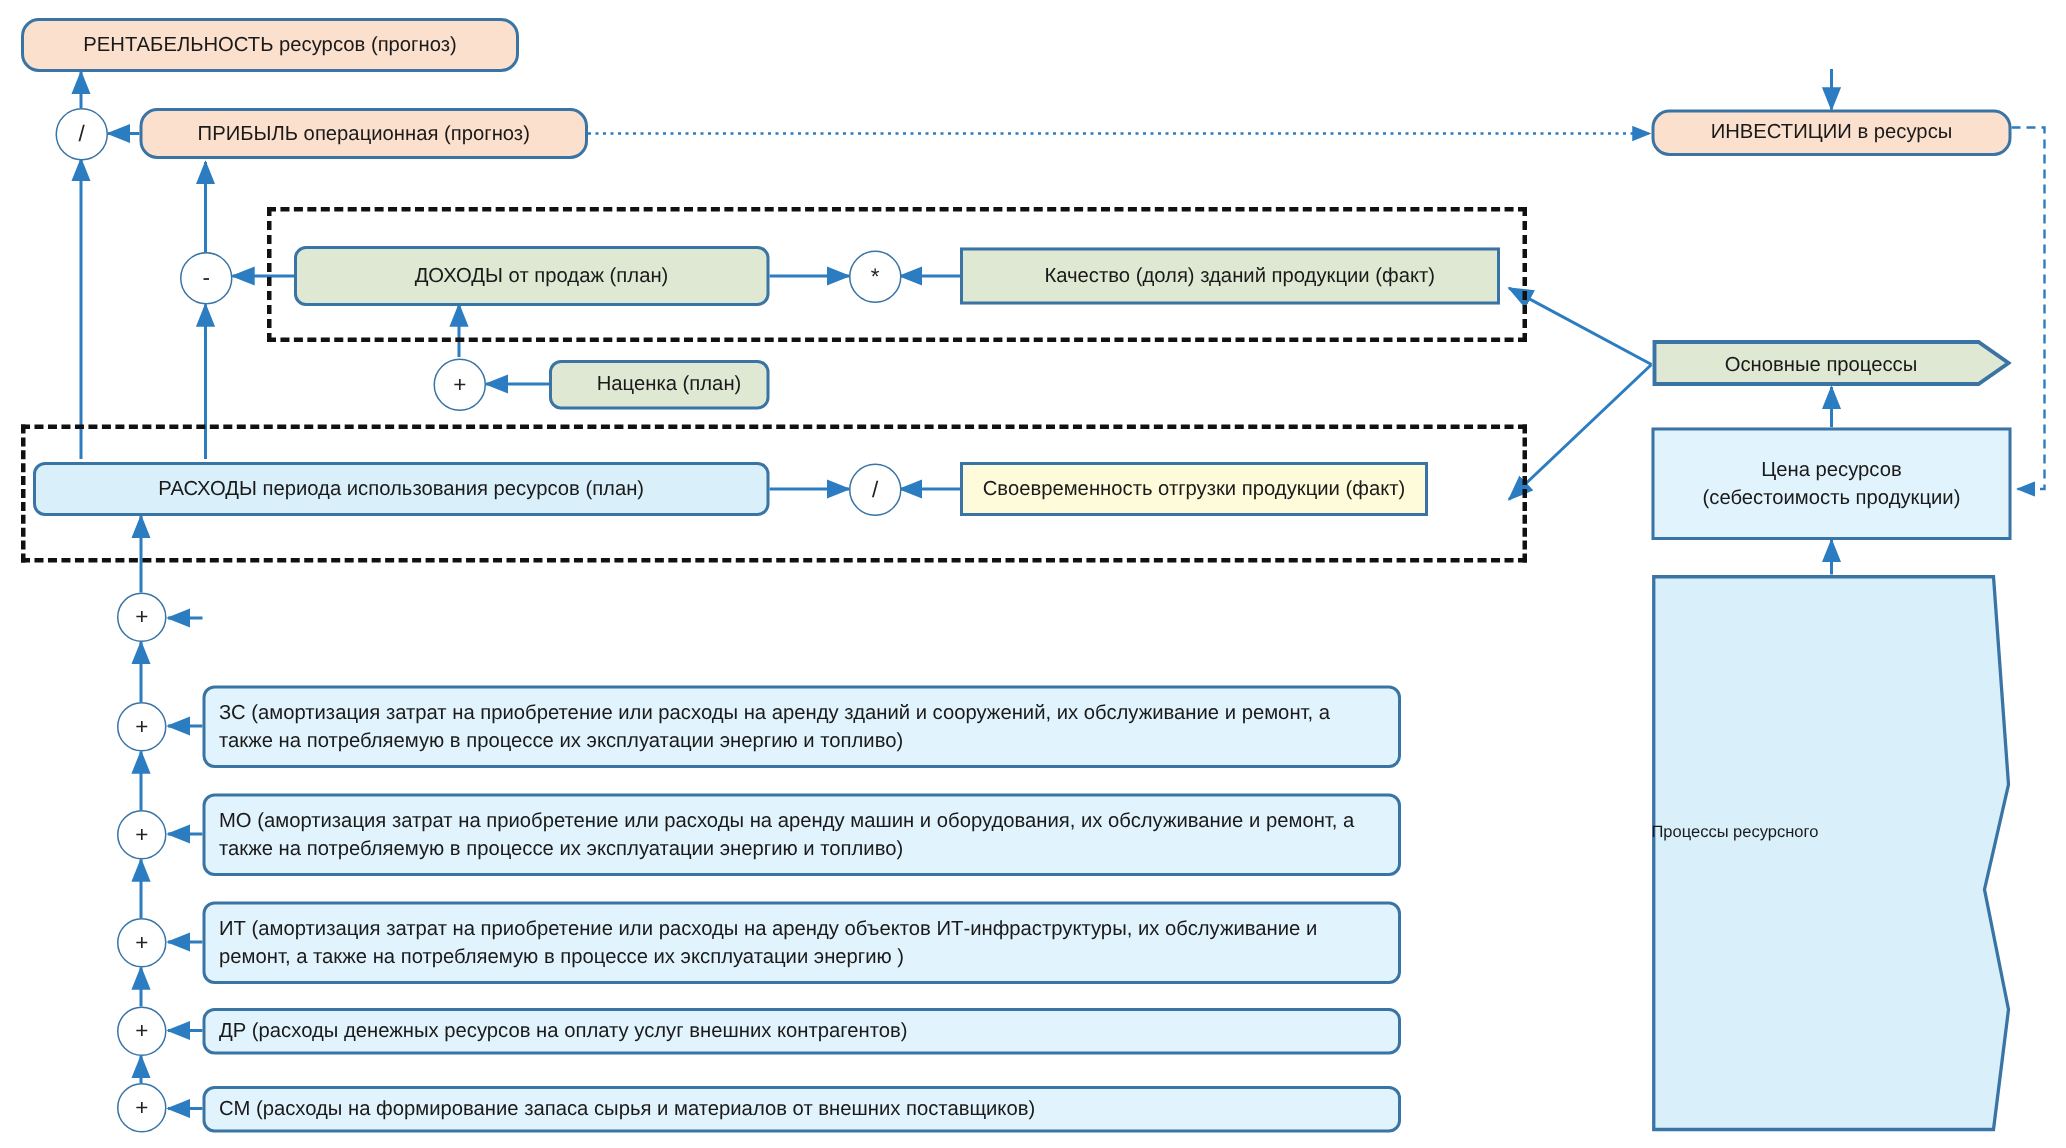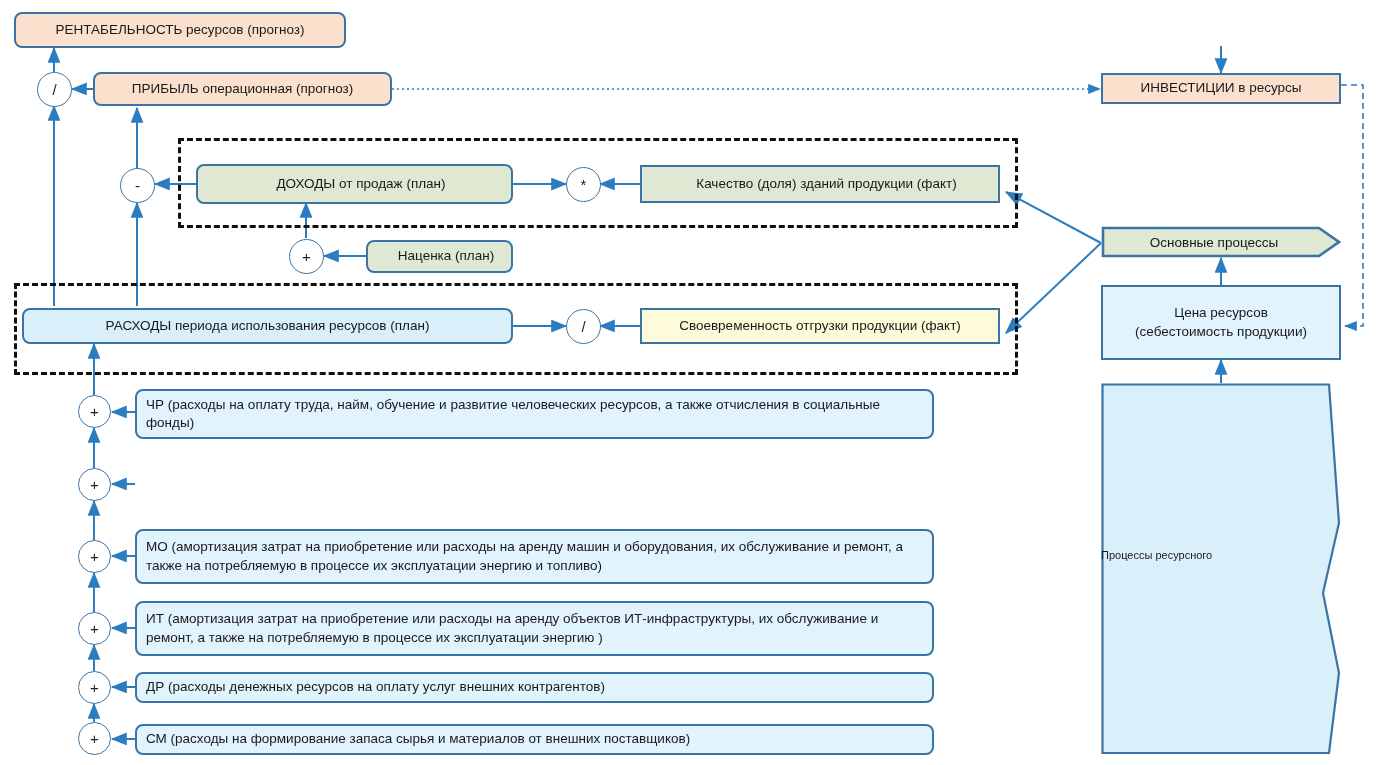--- a/index.html
+++ b/index.html
@@ -4,21 +4,21 @@
 <style>
   html,body{margin:0;padding:0;background:#ffffff;}
   body{font-family:"Liberation Sans",sans-serif;}
   #canvas{position:relative;width:1377px;height:765px;overflow:hidden;background:#fff;}
   svg.layer{position:absolute;left:0;top:0;width:1377px;height:765px;overflow:visible;pointer-events:none;}
   .node{position:absolute;box-sizing:border-box;display:flex;align-items:center;
         border:2px solid #3a74a5;color:#1a1a1a;font-size:13.5px;line-height:1.35;}
   .node.center{justify-content:center;text-align:center;}
   .node.left{justify-content:flex-start;text-align:left;padding-left:9px;padding-right:8px;}
   .rounded{border-radius:8px;}
-  .peach{background:#fbe0ce;}
+  .peach{background:#fbe0ce;border-radius:12px;}
   .green{background:#dfe8d3;padding-left:13px;}
   .blue{background:#d9f0fb;}
   .lightblue{background:#e1f3fc;}
   .yellow{background:#fdfbda;}
   .op{position:absolute;box-sizing:border-box;border:1.6px solid #3a74a5;border-radius:50%;
       background:#ffffff;display:flex;align-items:center;justify-content:center;
       font-size:15px;color:#222;}
   .dashbox{position:absolute;box-sizing:border-box;border:3px dashed #111;background:transparent;}
   .chev{position:absolute;box-sizing:border-box;display:flex;align-items:center;justify-content:center;
         font-size:13.5px;color:#1a1a1a;}
@@ -120,21 +120,21 @@
   </div>
 
   <div class="node rounded green center" style="left:366px;top:240px;width:147px;height:33px;">
     <span>Наценка (план)</span>
   </div>
 
   <div class="node rounded blue center" style="left:22px;top:308px;width:491px;height:36px;">
     <span>РАСХОДЫ периода использования ресурсов (план)</span>
   </div>
 
-  <div class="node yellow center" style="left:640px;top:308px;width:360px;height:36px;">
+  <div class="node yellow center" style="left:640px;top:308px;width:312px;height:36px;">
     <span>Своевременность отгрузки продукции (факт)</span>
   </div>
 
   <div class="op" style="left:37px;top:72px;width:35px;height:35px;">
     <span>/</span>
   </div>
   <div class="op" style="left:120px;top:168px;width:35px;height:35px;">
     <span>-</span>
   </div>
   <div class="op" style="left:566px;top:167px;width:35px;height:35px;">
@@ -143,26 +143,26 @@
   <div class="op" style="left:289px;top:239px;width:35px;height:35px;">
     <span>+</span>
   </div>
   <div class="op" style="left:566px;top:309px;width:35px;height:35px;">
     <span>/</span>
   </div>
 
   <div class="op" style="left:78px;top:395px;width:33px;height:33px;">
     <span>+</span>
   </div>
-  <div class="node rounded lightblue left" style="left:135px;top:389px;width:799px;height:50px;">
-    <span>ЧР (расходы на оплату труда, найм, обучение и развитие человеческих ресурсов, а также отчисления в социальные фонды)</span>
-  </div>
 
   <div class="op" style="left:78px;top:468px;width:33px;height:33px;">
     <span>+</span>
+  </div>
+  <div class="node rounded lightblue left" style="left:135px;top:457px;width:799px;height:55px;">
+    <span>ЗС (амортизация затрат на приобретение или расходы на аренду зданий и сооружений, их обслуживание и ремонт, а также на потребляемую в процессе их эксплуатации энергию и топливо)</span>
   </div>
 
   <div class="op" style="left:78px;top:540px;width:33px;height:33px;">
     <span>+</span>
   </div>
   <div class="node rounded lightblue left" style="left:135px;top:529px;width:799px;height:55px;">
     <span>МО (амортизация затрат на приобретение или расходы на аренду машин и оборудования, их обслуживание и ремонт, а также на потребляемую в процессе их эксплуатации энергию и топливо)</span>
   </div>
 
   <div class="op" style="left:78px;top:612px;width:33px;height:33px;">

